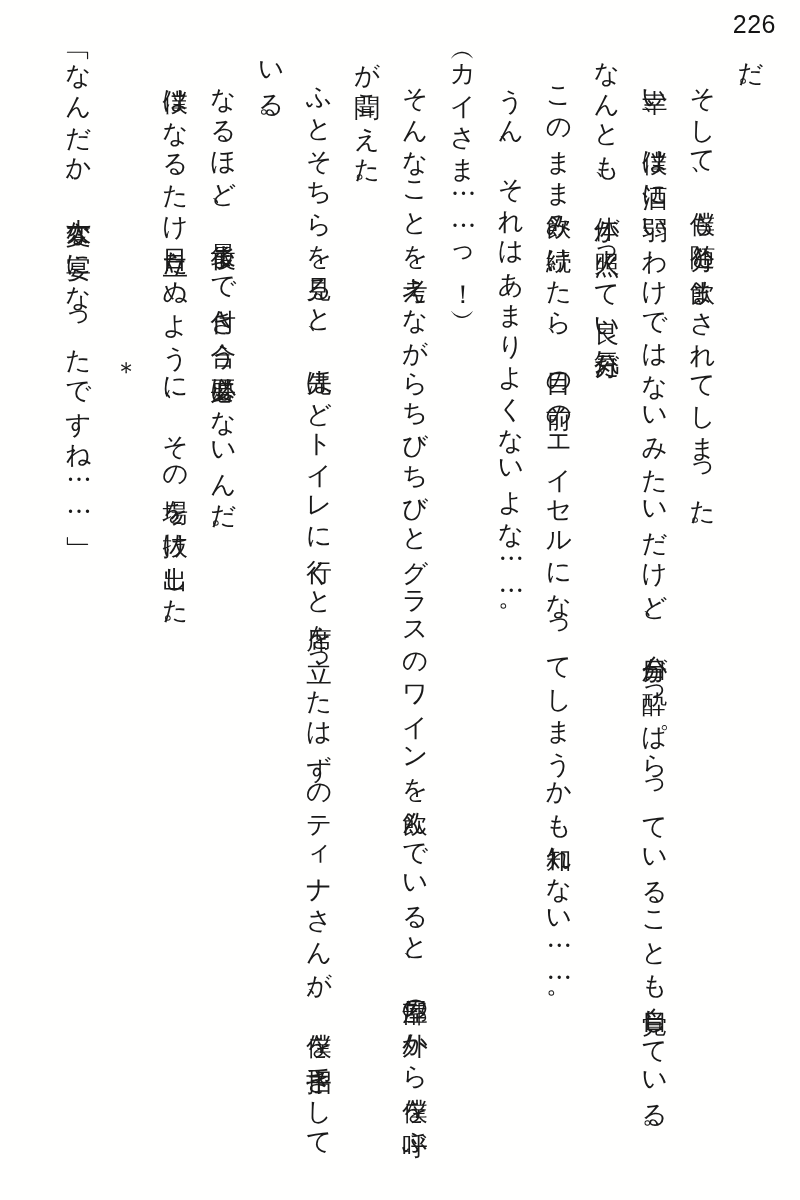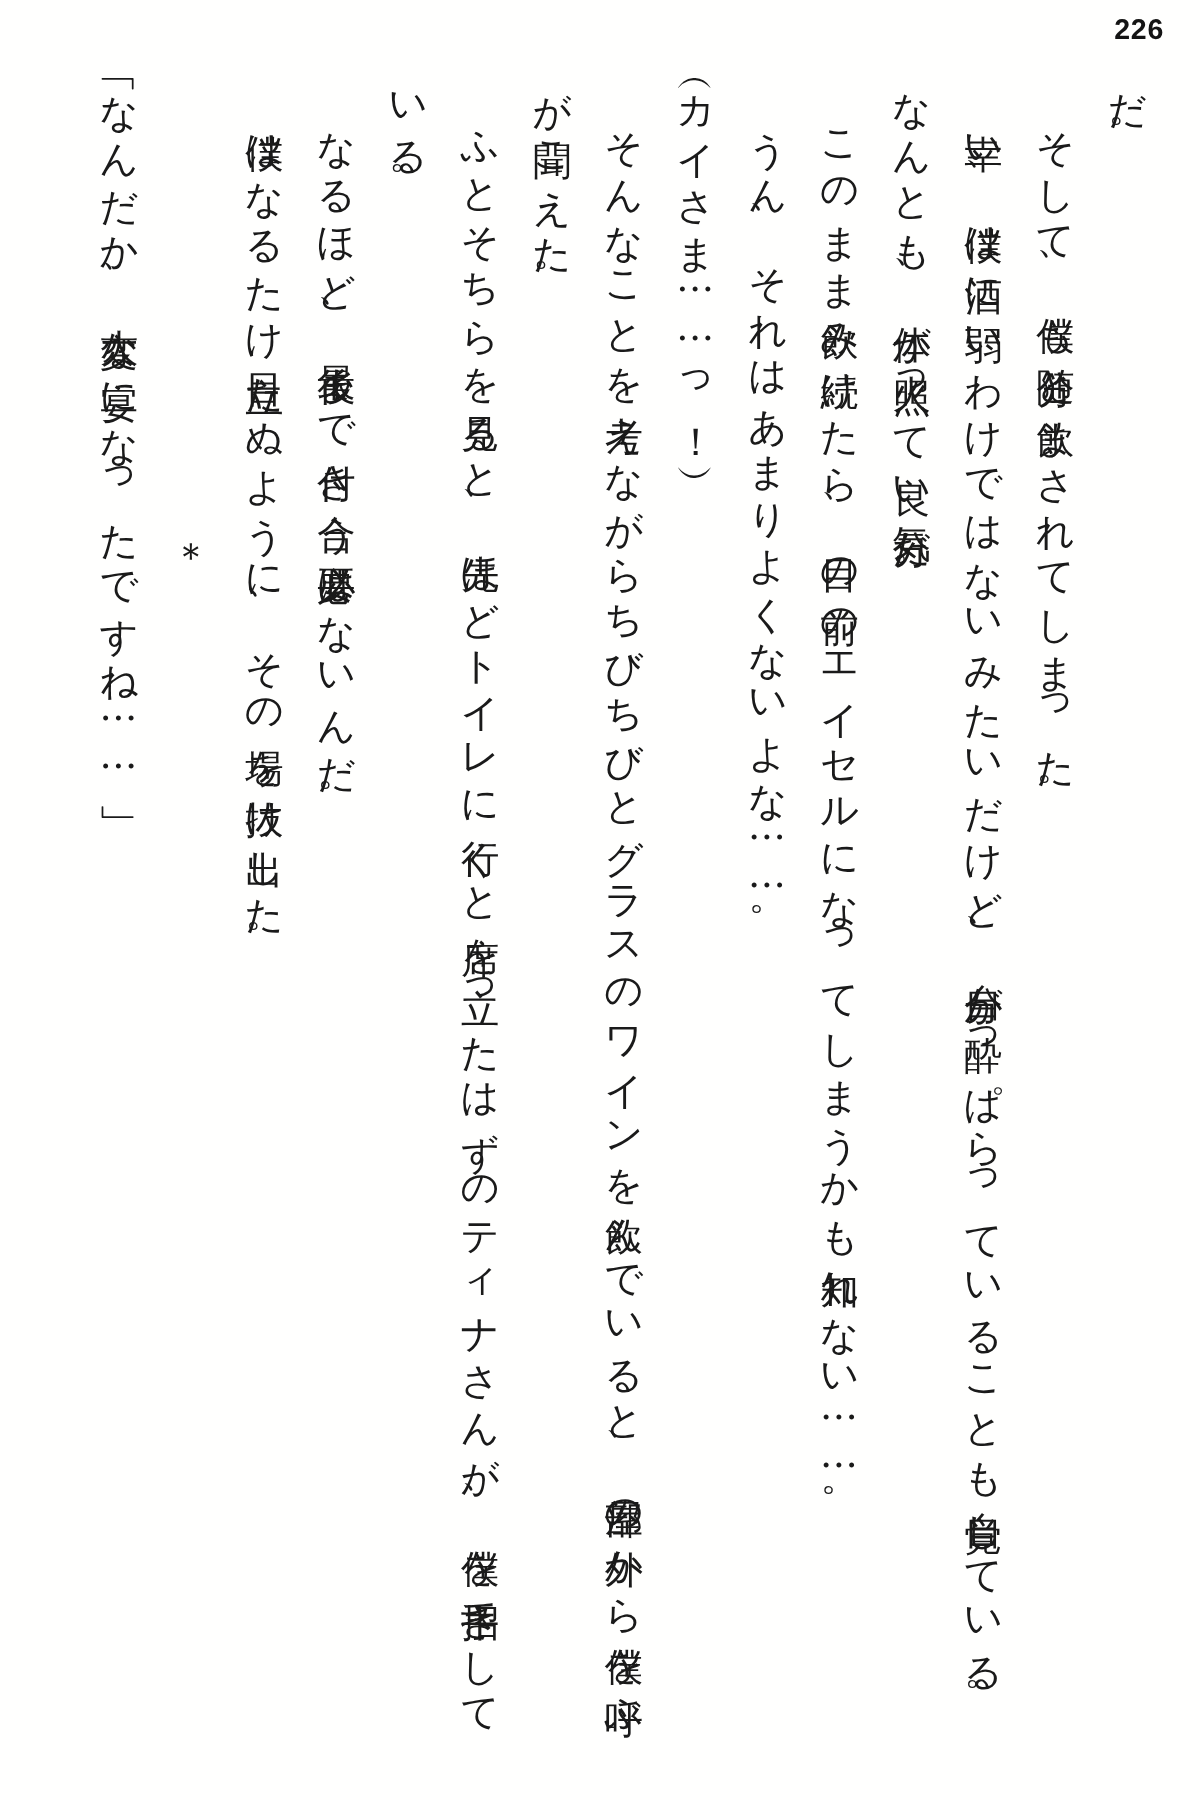--- a/index.html
+++ b/index.html
@@ -16,22 +16,22 @@
     width: 800px;
     height: 1200px;
     background: #fffffe;
     overflow: hidden;
   }
   #page-number {
     position: absolute;
     top: 10px;
     right: 24px;
     font-family: "Liberation Sans", sans-serif;
-    font-weight: bold;
-    font-size: 19px;
+    font-weight: normal;
+    font-size: 25px;
     letter-spacing: 0.5px;
     color: #141414;
   }
   
   #body-text {
     position: absolute;
     top: 44px;
     right: 26px;
     left: 26px;
     height: 1120px;

